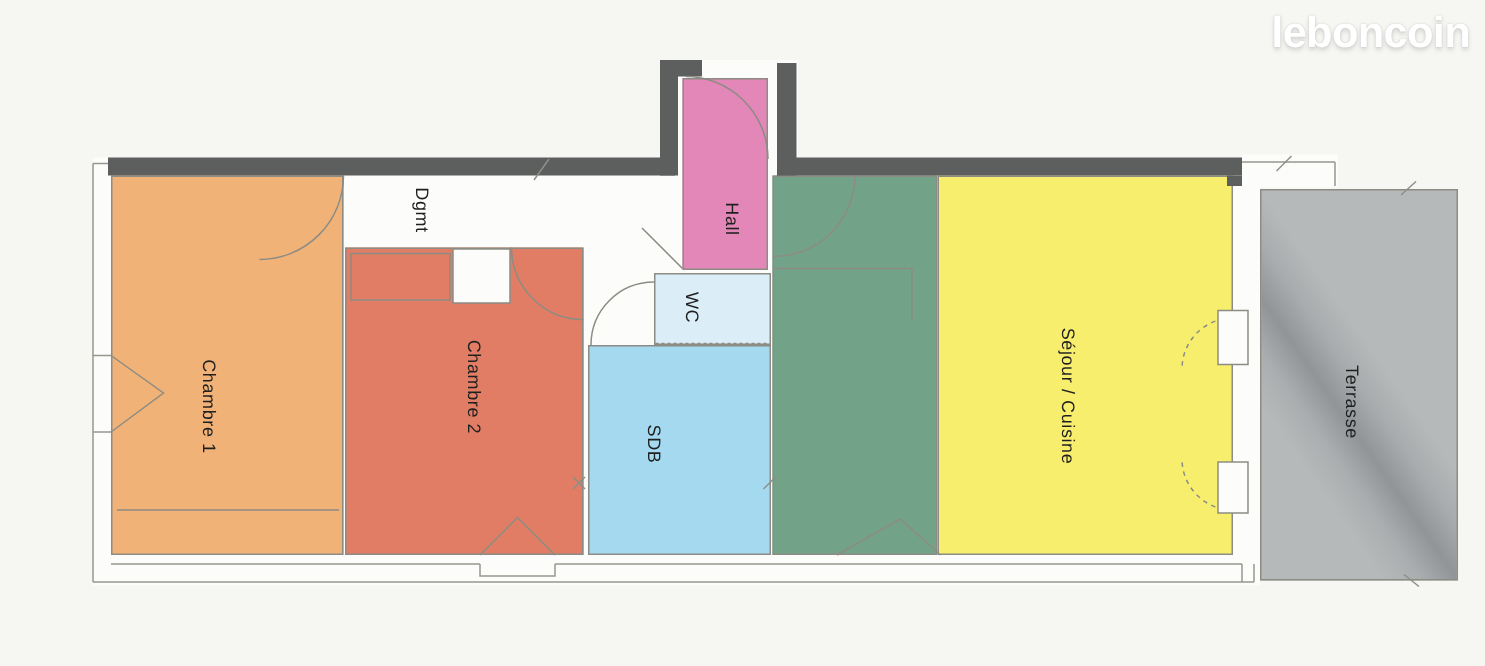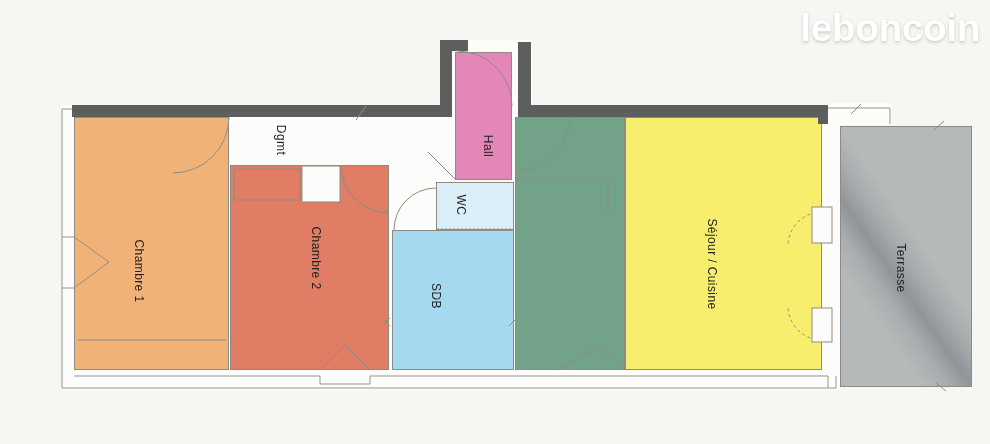--- a/index.html
+++ b/index.html
@@ -21,21 +21,21 @@
   .room.smudge{
     background-image:linear-gradient(55deg,
       rgba(70,75,80,0) 26%,
       rgba(70,75,80,.10) 34%,
       rgba(60,65,72,.30) 42%,
       rgba(70,75,80,.12) 50%,
       rgba(70,75,80,0) 58%) !important;
   }
   .watermark{
     position:absolute;top:6px;right:10px;z-index:5;
-    font-size:39px;font-weight:bold;letter-spacing:-.5px;color:#ffffff;
+    font-size:29px;font-weight:bold;letter-spacing:-.5px;color:#ffffff;
     text-shadow:0 0 1px rgba(190,190,188,.95), 0 2px 3px rgba(170,170,168,.45);
   }
 </style>
 </head>
 <body>
 
 <div class="stage">
 
   <svg class="layer base" width="990" height="444" viewBox="0 0 990 444">
     <g>

